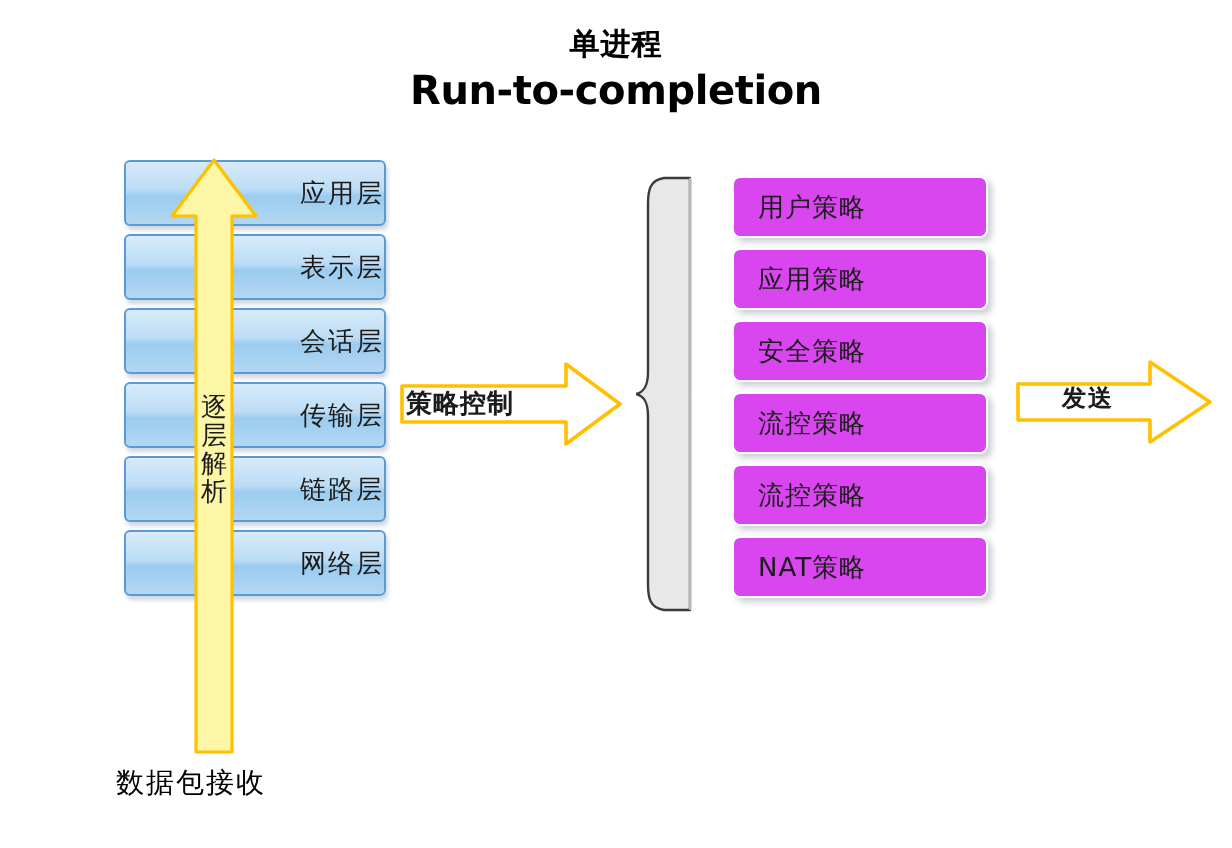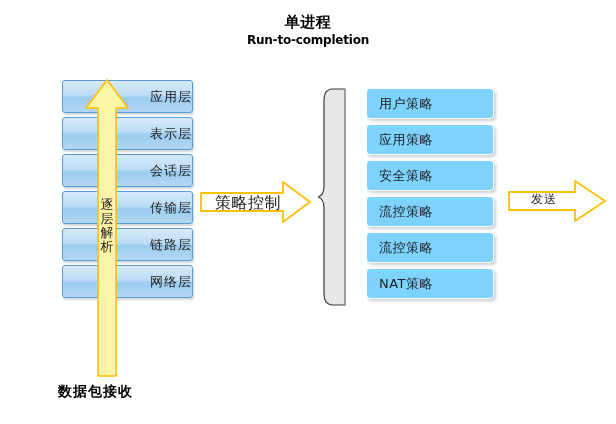--- a/index.html
+++ b/index.html
@@ -27,21 +27,21 @@
     text-align: center;
     color: #000000;
     font-weight: bold;
     line-height: 1.35;
   }
   .title-cn {
     font-size: 15px;
     letter-spacing: 0.5px;
   }
   .title-en {
-    font-size: 12px;
+    font-size: 20px;
     letter-spacing: -0.2px;
   }
 
   
   .osi-stack {
     position: absolute;
     left: 62px;
     top: 80px;
     width: 131px;
   }
@@ -90,43 +90,44 @@
   .up-arrow-text span {
     display: block;
   }
 
   
   .bottom-caption {
     position: absolute;
     left: 58px;
     top: 383px;
     font-size: 14px;
-    font-weight: bold;
+    font-weight: normal;
     color: #000000;
     letter-spacing: 1px;
   }
 
   
   .mid-arrow {
     position: absolute;
     left: 199px;
     top: 180px;
     width: 113px;
     height: 44px;
   }
   .mid-arrow-text {
     position: absolute;
     left: 4px;
     top: 13px;
     width: 78px;
-    text-align: right;
-    font-size: 16px;
+    text-align: left;
+    font-size: 13px;
     color: #1b1b1b;
     letter-spacing: 0.5px;
     white-space: nowrap;
+    font-weight: bold;
   }
 
   
   .brace {
     position: absolute;
     left: 318px;
     top: 86px;
     width: 30px;
     height: 222px;
   }
@@ -138,21 +139,21 @@
     top: 88px;
     width: 128px;
   }
   .policy-box {
     position: relative;
     height: 31px;
     margin-bottom: 5px;
     box-sizing: border-box;
     border: 1px solid #ffffff;
     border-radius: 4px;
-    background: #7dd3fc;
+    background: #d946ef;
     box-shadow: 2px 2px 3px rgba(140,150,165,0.45);
     display: flex;
     align-items: center;
   }
   .policy-label {
     font-size: 13px;
     color: #1b1b1b;
     padding-left: 12px;
     letter-spacing: 0.5px;
     white-space: nowrap;
@@ -169,20 +170,21 @@
   .right-arrow-text {
     position: absolute;
     left: 6px;
     top: 13px;
     width: 62px;
     text-align: center;
     font-size: 12px;
     color: #1b1b1b;
     letter-spacing: 1px;
     white-space: nowrap;
+    font-weight: bold;
   }
 </style>
 </head>
 <body>
 
 <div id="canvas">
 
   <div class="title-block">
     <div class="title-cn">单进程</div>
     <div class="title-en">Run-to-completion</div>

